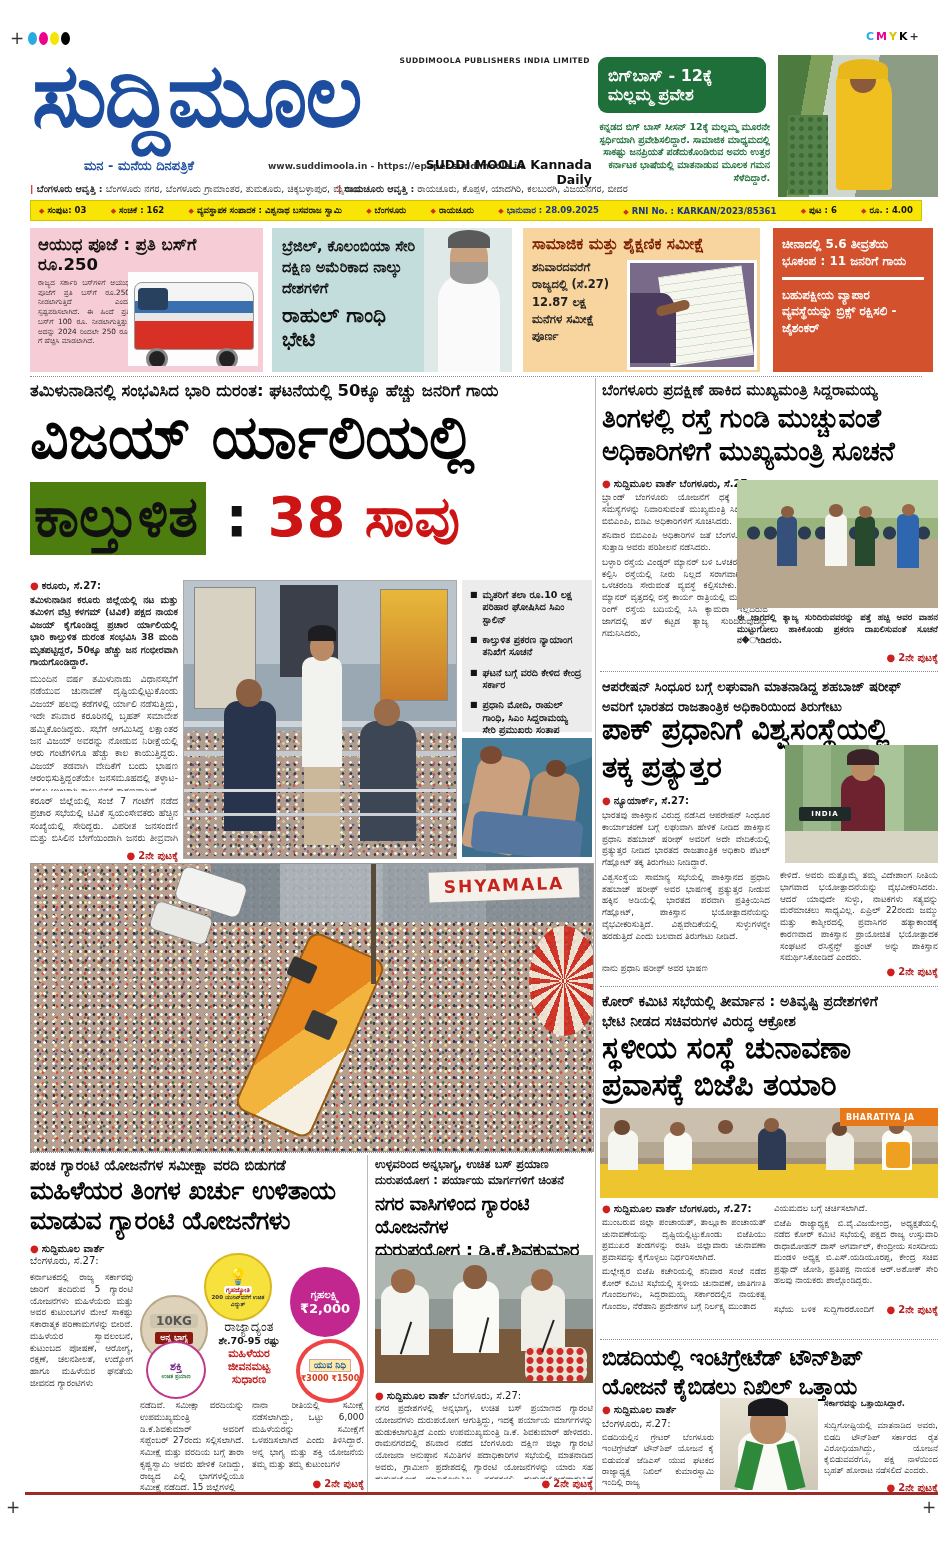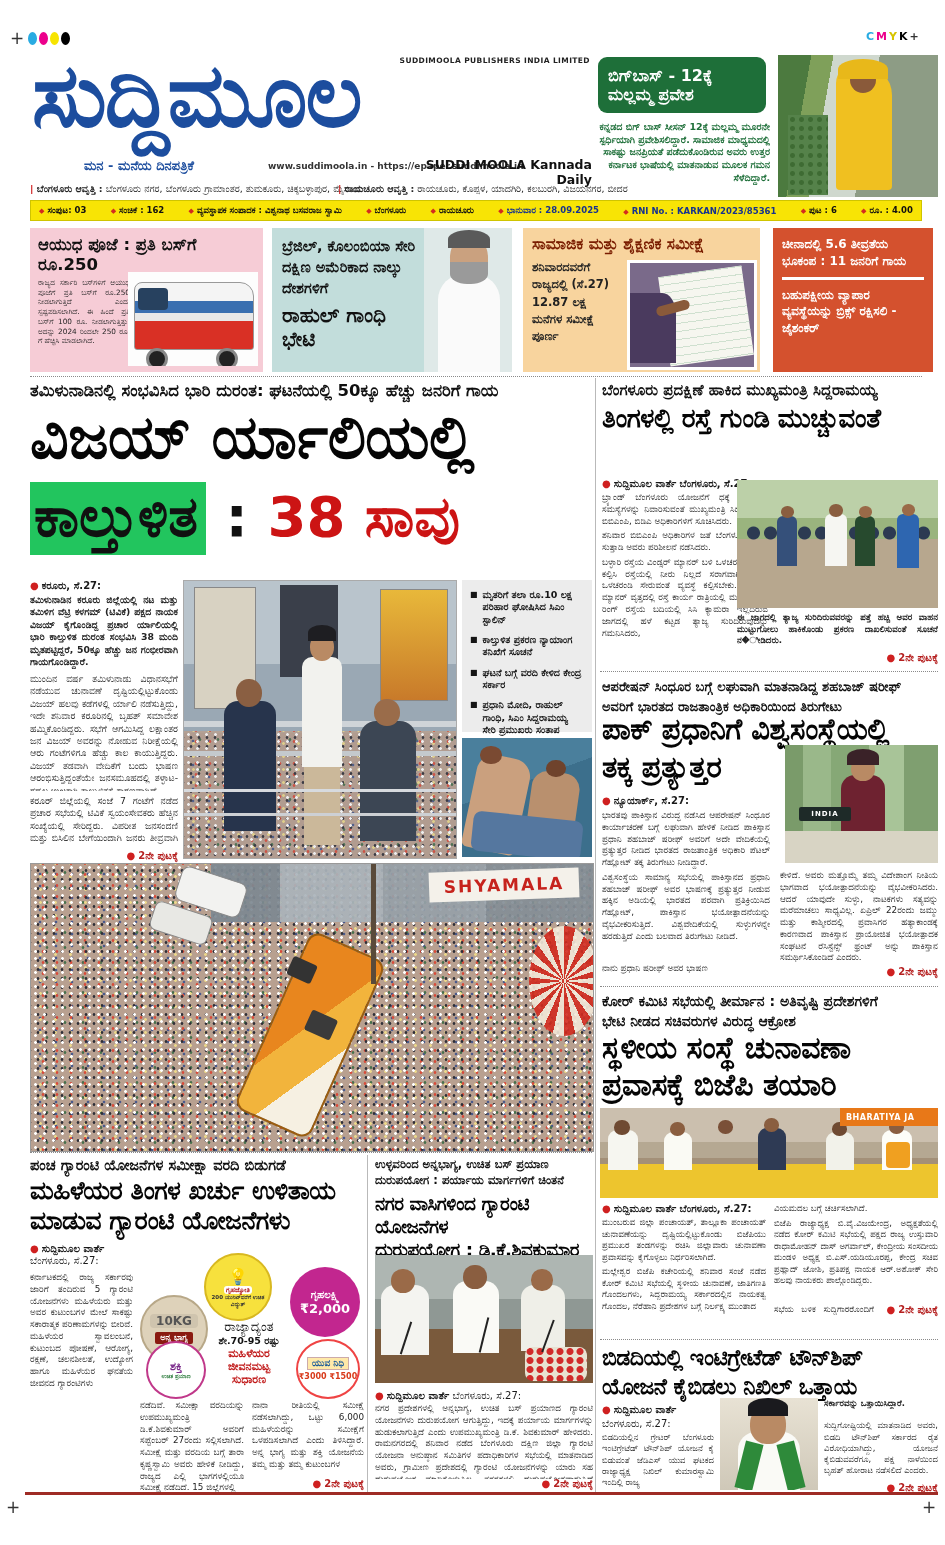--- a/index.html
+++ b/index.html
@@ -139,21 +139,21 @@
     <div style="height:3px;background:#fff;margin:7px 0;"></div>
     <div style="font-size:12px;font-weight:bold;line-height:1.4;">ಬಹುಪಕ್ಷೀಯ ವ್ಯಾಪಾರ ವ್ಯವಸ್ಥೆಯನ್ನು ಬ್ರಿಕ್ಸ್ ರಕ್ಷಿಸಲಿ - ಜೈಶಂಕರ್</div>
   </div>
 
   <div class="abs hdot" style="left:30px;top:376px;width:892px;"></div>
 
   <div class="abs kick" style="left:30px;top:381px;width:562px;font-size:16.5px;">ತಮಿಳುನಾಡಿನಲ್ಲಿ ಸಂಭವಿಸಿದ ಭಾರಿ ದುರಂತ: ಘಟನೆಯಲ್ಲಿ 50ಕ್ಕೂ ಹೆಚ್ಚು ಜನರಿಗೆ ಗಾಯ</div>
 
   <div class="abs hl" style="left:30px;top:400px;width:562px;font-size:60px;line-height:1.25;white-space:nowrap;">ವಿಜಯ್ ರ್ಯಾಲಿಯಲ್ಲಿ</div>
   <div class="abs" style="left:30px;top:484px;width:562px;font-size:56px;font-weight:bold;white-space:nowrap;">
-    <span style="background:#22c55e;padding:2px 8px 6px 4px;">ಕಾಲ್ತುಳಿತ</span><span> : </span><span style="color:#cc1414;">38 ಸಾವು</span>
+    <span style="background:#4d7c0f;padding:2px 8px 6px 4px;">ಕಾಲ್ತುಳಿತ</span><span> : </span><span style="color:#cc1414;">38 ಸಾವು</span>
   </div>
 
   <div class="abs" style="left:30px;top:580px;width:148px;height:278px;">
     <div class="byline"><span class="dot">●</span><b>ಕರೂರು, ಸೆ.27:</b></div>
     <div class="jtxt bold" style="font-size:9.3px;margin-top:2px;">ತಮಿಳುನಾಡಿನ ಕರೂರು ಜಿಲ್ಲೆಯಲ್ಲಿ ನಟ ಮತ್ತು ತಮಿಳಿಗ ವೆಟ್ರಿ ಕಳಗಮ್ (ಟಿವಿಕೆ) ಪಕ್ಷದ ನಾಯಕ ವಿಜಯ್ ಕೈಗೊಂಡಿದ್ದ ಪ್ರಚಾರ ರ್ಯಾಲಿಯಲ್ಲಿ ಭಾರಿ ಕಾಲ್ತುಳಿತ ದುರಂತ ಸಂಭವಿಸಿ 38 ಮಂದಿ ಮೃತಪಟ್ಟಿದ್ದರೆ, 50ಕ್ಕೂ ಹೆಚ್ಚು ಜನ ಗಂಭೀರವಾಗಿ ಗಾಯಗೊಂಡಿದ್ದಾರೆ.</div>
     <div class="jtxt" style="font-size:9.3px;margin-top:4px;height:118px;">ಮುಂದಿನ ವರ್ಷ ತಮಿಳುನಾಡು ವಿಧಾನಸಭೆಗೆ ನಡೆಯುವ ಚುನಾವಣೆ ದೃಷ್ಟಿಯಲ್ಲಿಟ್ಟುಕೊಂಡು ವಿಜಯ್ ಹಲವು ಕಡೆಗಳಲ್ಲಿ ರ್ಯಾಲಿ ನಡೆಸುತ್ತಿದ್ದು, ಇದೇ ಶನಿವಾರ ಕರೂರಿನಲ್ಲಿ ಬೃಹತ್ ಸಮಾವೇಶ ಹಮ್ಮಿಕೊಂಡಿದ್ದರು. ಸಭೆಗೆ ಆಗಮಿಸಿದ್ದ ಲಕ್ಷಾಂತರ ಜನ ವಿಜಯ್ ಅವರನ್ನು ನೋಡುವ ನಿರೀಕ್ಷೆಯಲ್ಲಿ ಆರು ಗಂಟೆಗಳಿಗೂ ಹೆಚ್ಚು ಕಾಲ ಕಾಯುತ್ತಿದ್ದರು. ವಿಜಯ್ ತಡವಾಗಿ ವೇದಿಕೆಗೆ ಬಂದು ಭಾಷಣ ಆರಂಭಿಸುತ್ತಿದ್ದಂತೆಯೇ ಜನಸಮೂಹದಲ್ಲಿ ತಳ್ಳಾಟ-ಗದ್ದಲ ಉಂಟಾಗಿ ಕಾಲ್ತುಳಿತಕ್ಕೆ ಕಾರಣವಾಗಿದೆ.</div>
     <div class="jtxt" style="font-size:9.3px;margin-top:4px;height:52px;">ಕರೂರ್ ಜಿಲ್ಲೆಯಲ್ಲಿ ಸಂಜೆ 7 ಗಂಟೆಗೆ ನಡೆದ ಪ್ರಚಾರ ಸಭೆಯಲ್ಲಿ ಟಿವಿಕೆ ಸ್ವಯಂಸೇವಕರು ಹೆಚ್ಚಿನ ಸಂಖ್ಯೆಯಲ್ಲಿ ಸೇರಿದ್ದರು. ವಿಪರೀತ ಜನಸಂದಣಿ ಮತ್ತು ಬಿಸಿಲಿನ ಬೇಗೆಯಿಂದಾಗಿ ಜನರು ತೀವ್ರವಾಗಿ ಬಳಲಿದ್ದರು.</div>
     <div class="contd" style="margin-top:3px;"><span class="dot">●</span><span>2ನೇ ಪುಟಕ್ಕೆ</span></div>
   </div>
 
@@ -248,21 +248,21 @@
       <span style="font-size:13px;font-weight:bold;">₹2,000</span>
     </div>
     <div class="circ" style="left:0;top:42px;width:64px;height:64px;background:#ded2ba;border:2px solid #b8a888;">
       <span style="font-size:12px;font-weight:bold;color:#555;background:#cfc4ae;padding:0 6px;border-radius:4px;">10KG</span>
       <span style="font-size:8px;font-weight:bold;color:#fff;background:#8a1a10;padding:1px 5px;border-radius:2px;margin-top:4px;">ಅನ್ನ ಭಾಗ್ಯ</span>
     </div>
     <div class="circ" style="left:6px;top:88px;width:56px;height:54px;background:#fff;border:2px solid #c0388a;">
       <span style="font-size:11px;font-weight:bold;color:#7a2a8a;">ಶಕ್ತಿ</span>
       <span style="font-size:5.5px;font-weight:bold;color:#2a7a3a;">ಉಚಿತ ಪ್ರಯಾಣ</span>
     </div>
-    <div class="circ" style="left:156px;top:86px;width:60px;height:56px;background:#fff;border:2px solid #ef4444;">
+    <div class="circ" style="left:156px;top:86px;width:60px;height:56px;background:#fff;border:4px solid #ef4444;">
       <span style="font-size:9px;font-weight:bold;color:#1a5a9a;background:#ffe9a8;padding:0 4px;border:1px solid #caa;">ಯುವ ನಿಧಿ</span>
       <span style="font-size:8px;font-weight:bold;color:#d83a1a;margin-top:2px;">₹3000 ₹1500</span>
     </div>
     <div class="abs" style="left:66px;top:66px;width:86px;height:76px;text-align:center;">
       <div style="font-size:13px;font-weight:normal;color:#111;"><span>ರಾಜ್ಯಾದ್ಯಂತ</span></div>
       <div style="font-size:9.5px;font-weight:bold;color:#111;">ಶೇ.70-95 ರಷ್ಟು</div>
       <div style="font-size:11px;font-weight:bold;color:#c01818;">ಮಹಿಳೆಯರ</div>
       <div style="font-size:11px;font-weight:bold;color:#c01818;">ಜೀವನಮಟ್ಟ</div>
       <div style="font-size:11px;font-weight:bold;color:#c01818;">ಸುಧಾರಣ</div>
     </div>
@@ -301,20 +301,21 @@
   <div class="abs jtxt" style="left:375px;top:1403px;width:218px;height:76px;font-size:8.8px;">
     <span>ನಗರ ಪ್ರದೇಶಗಳಲ್ಲಿ ಅನ್ನಭಾಗ್ಯ, ಉಚಿತ ಬಸ್ ಪ್ರಯಾಣದ ಗ್ಯಾರಂಟಿ ಯೋಜನೆಗಳು ದುರುಪಯೋಗ ಆಗುತ್ತಿದ್ದು, ಇದಕ್ಕೆ ಪರ್ಯಾಯ ಮಾರ್ಗಗಳನ್ನು ಹುಡುಕಲಾಗುತ್ತಿದೆ ಎಂದು ಉಪಮುಖ್ಯಮಂತ್ರಿ ಡಿ.ಕೆ. ಶಿವಕುಮಾರ್ ಹೇಳಿದರು.</span> <span>ರಾಮನಗರದಲ್ಲಿ ಶನಿವಾರ ನಡೆದ ಬೆಂಗಳೂರು ದಕ್ಷಿಣ ಜಿಲ್ಲಾ ಗ್ಯಾರಂಟಿ ಯೋಜನಾ ಅನುಷ್ಠಾನ ಸಮಿತಿಗಳ ಪದಾಧಿಕಾರಿಗಳ ಸಭೆಯಲ್ಲಿ ಮಾತನಾಡಿದ ಅವರು, ಗ್ರಾಮೀಣ ಪ್ರದೇಶದಲ್ಲಿ ಗ್ಯಾರಂಟಿ ಯೋಜನೆಗಳನ್ನು ಯಾರು ಸಹ ದುರುಪಯೋಗ ಮಾಡಿಕೊಳ್ಳುತ್ತಿಲ್ಲ, ನಗರಗಳಲ್ಲಿ ದುರುಪಯೋಗವಾಗುತ್ತಿದೆ ಎಂದು ಹೇಳಿದರು. ಅನ್ನಭಾಗ್ಯ ಅಕ್ಕಿ ಕಳ್ಳ ಸಾಗಾಣೆ ಆಗುತ್ತಿದೆ ಎಂದು ಪತ್ರಿಕೆಗಳಲ್ಲಿ ಓದಿದ್ದೆ.</span>
   </div>
   <div class="abs contd" style="left:480px;top:1478px;width:113px;"><span class="dot">●</span><span>2ನೇ ಪುಟಕ್ಕೆ</span></div>
 
   <div class="abs vrule" style="left:595px;top:378px;height:1114px;"></div>
 
   <div class="abs kick" style="left:602px;top:381px;width:336px;font-size:15px;">ಬೆಂಗಳೂರು ಪ್ರದಕ್ಷಿಣೆ ಹಾಕಿದ ಮುಖ್ಯಮಂತ್ರಿ ಸಿದ್ದರಾಮಯ್ಯ</div>
   <div class="abs hl" style="left:602px;top:402px;width:336px;font-size:26px;line-height:1.25;">
     <div>ತಿಂಗಳಲ್ಲಿ ರಸ್ತೆ ಗುಂಡಿ ಮುಚ್ಚುವಂತೆ</div>
+    <div>ಅಧಿಕಾರಿಗಳಿಗೆ ಮುಖ್ಯಮಂತ್ರಿ ಸೂಚನೆ</div>
   </div>
   <div class="abs" style="left:602px;top:478px;width:166px;height:184px;">
     <div class="byline"><span class="dot">●</span><b>ಸುದ್ದಿಮೂಲ ವಾರ್ತೆ</b> <b>ಬೆಂಗಳೂರು, ಸೆ.27:</b></div>
     <div class="jtxt" style="font-size:8.8px;margin-top:2px;">ಬ್ರ್ಯಾಂಡ್ ಬೆಂಗಳೂರು ಯೋಜನೆಗೆ ಧಕ್ಕೆ ಬಾರದಂತೆ ಸಮಸ್ಯೆಗಳನ್ನು ನಿವಾರಿಸುವಂತೆ ಮುಖ್ಯಮಂತ್ರಿ ಸಿದ್ದರಾಮಯ್ಯ ಬಿಬಿಎಂಪಿ, ಬಿಡಿಎ ಅಧಿಕಾರಿಗಳಿಗೆ ಸೂಚಿಸಿದರು.</div>
     <div class="jtxt" style="font-size:8.8px;margin-top:3px;">ಶನಿವಾರ ಬಿಬಿಎಂಪಿ ಅಧಿಕಾರಿಗಳ ಜತೆ ಬೆಂಗಳೂರು ನಗರ ಸುತ್ತಾಡಿ ಅವರು ಪರಿಶೀಲನೆ ನಡೆಸಿದರು.</div>
     <div class="jtxt" style="font-size:8.8px;margin-top:3px;height:86px;">ಬಳ್ಳಾರಿ ರಸ್ತೆಯ ವಿಂಡ್ಸರ್ ಮ್ಯಾನರ್ ಬಳಿ ಒಳಚರಂಡಿ ವ್ಯವಸ್ಥೆ ಕಲ್ಪಿಸಿ ರಸ್ತೆಯಲ್ಲಿ ನೀರು ನಿಲ್ಲದೆ ಸರಾಗವಾಗಿ ಹರಿದು ಒಳಚರಂಡಿ ಸೇರುವಂತೆ ವ್ಯವಸ್ಥೆ ಕಲ್ಪಿಸಬೇಕು. ವಿಂಡ್ಸರ್ ಮ್ಯಾನರ್ ವೃತ್ತದಲ್ಲಿ ರಸ್ತೆ ಕಾರ್ಯ ರಾತ್ರಿಯಲ್ಲಿ ಮುಗಿಸಬೇಕು. ರಿಂಗ್ ರಸ್ತೆಯ ಬದಿಯಲ್ಲಿ ಸಿಸಿ ಕ್ಯಾಮರಾ ಇಲ್ಲದಿರುವ ಜಾಗದಲ್ಲಿ ಹಳೆ ಕಟ್ಟಡ ತ್ಯಾಜ್ಯ ಸುರಿದಿರುವುದನ್ನು ಗಮನಿಸಿದರು,</div>
   </div>
   <div class="ph" style="left:737px;top:480px;width:201px;height:128px;background:linear-gradient(#bcd0a8 0 30%,#9ab47e 30% 46%,#b7a78e 46% 100%);">
     <div class="shape" style="left:8px;top:38px;width:186px;height:30px;background:radial-gradient(circle,#2c3a52 6px,transparent 7px) 0 0/17px 30px;"></div>
     <div class="shape" style="left:88px;top:34px;width:22px;height:52px;background:#f6f6f2;border-radius:6px 6px 0 0;"></div>

